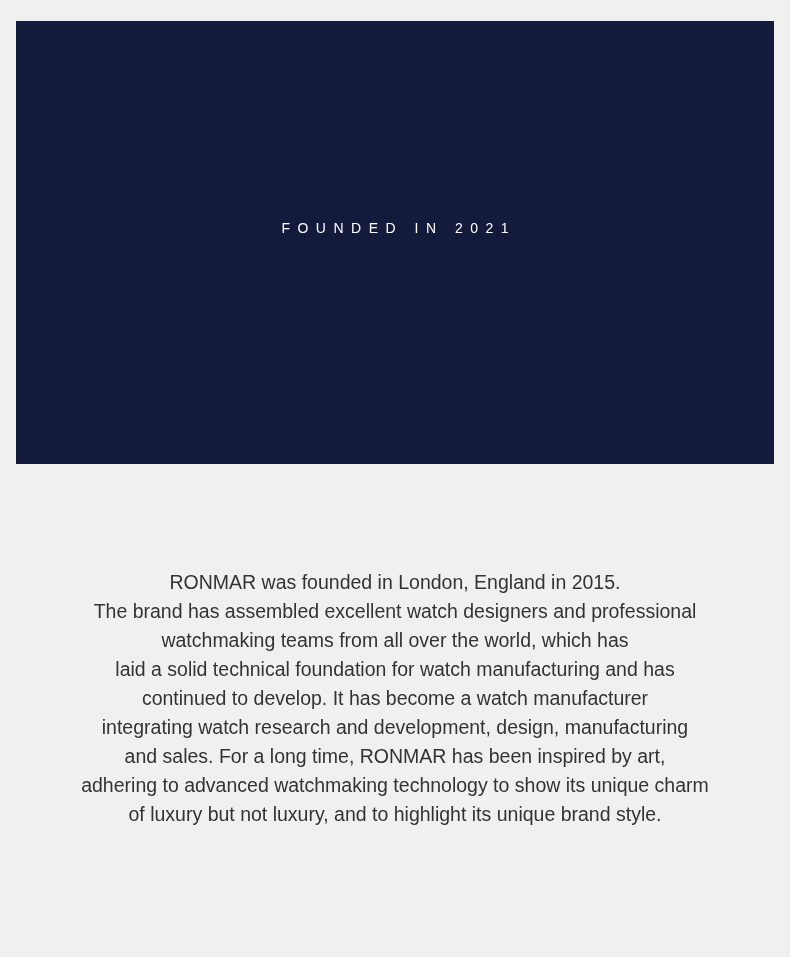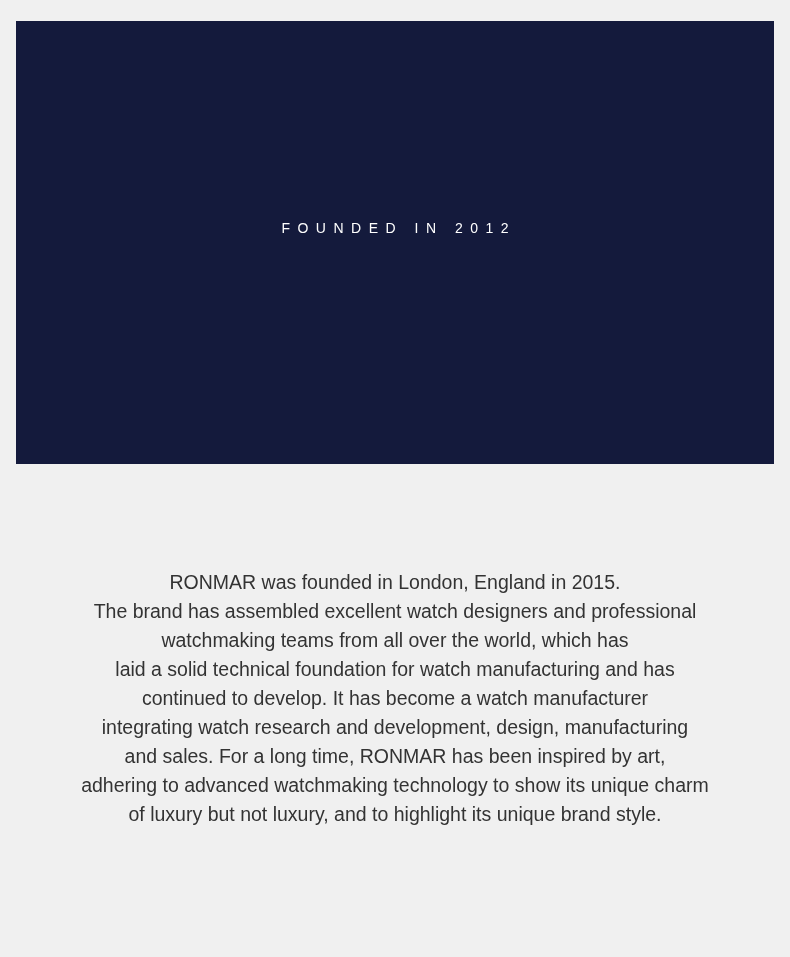--- a/index.html
+++ b/index.html
@@ -99,21 +99,21 @@
     white-space: pre-line;
   }
 </style>
 </head>
 <body>
 
 <div class="page">
 
   <div class="hero">
     <div class="logo-block">
-      <div class="logo-tagline">FOUNDED IN 2012</div>
+      <div class="logo-tagline">FOUNDED IN 2021</div>
     </div>
   </div>
 
   <div class="about">
     <p class="about-body">RONMAR was founded in London, England in 2015.
 The brand has assembled excellent watch designers and professional
 watchmaking teams from all over the world, which has
 laid a solid technical foundation for watch manufacturing and has
 continued to develop. It has become a watch manufacturer
 integrating watch research and development, design, manufacturing

